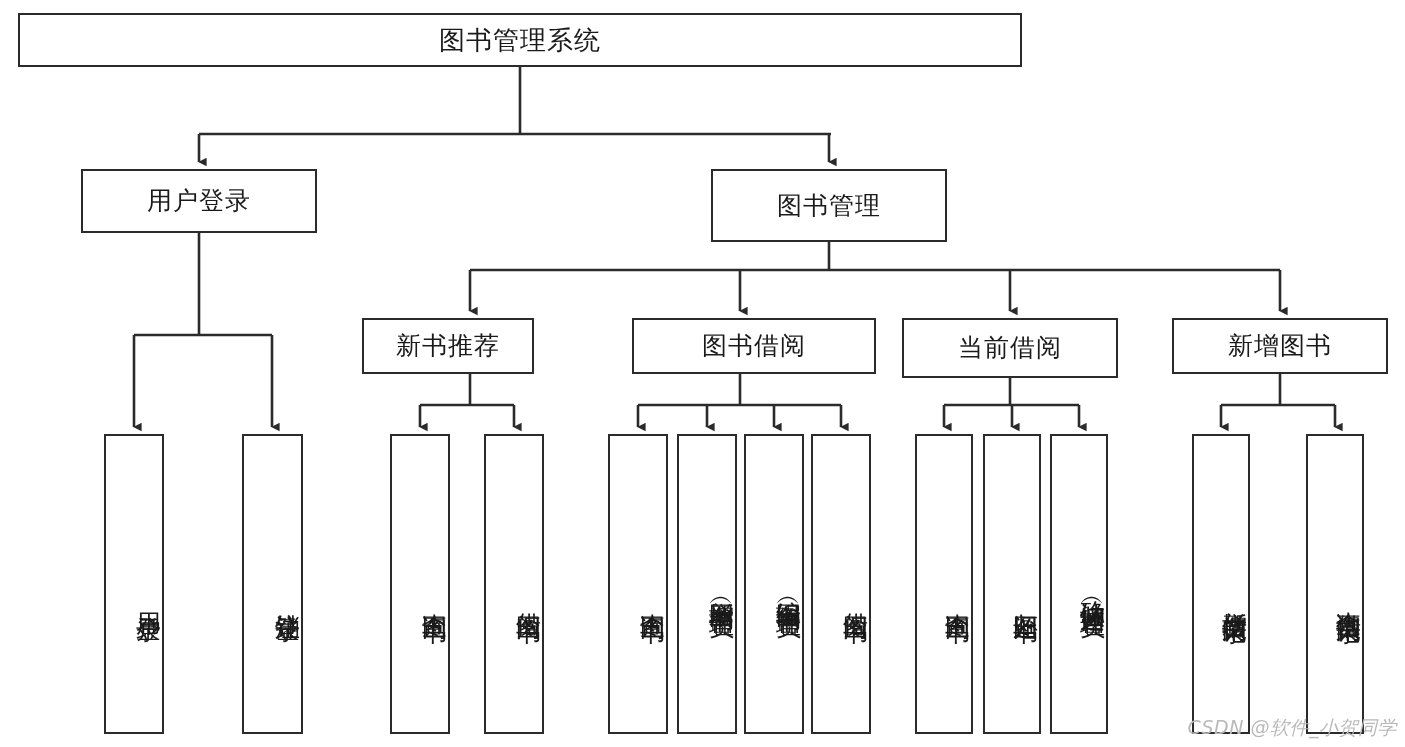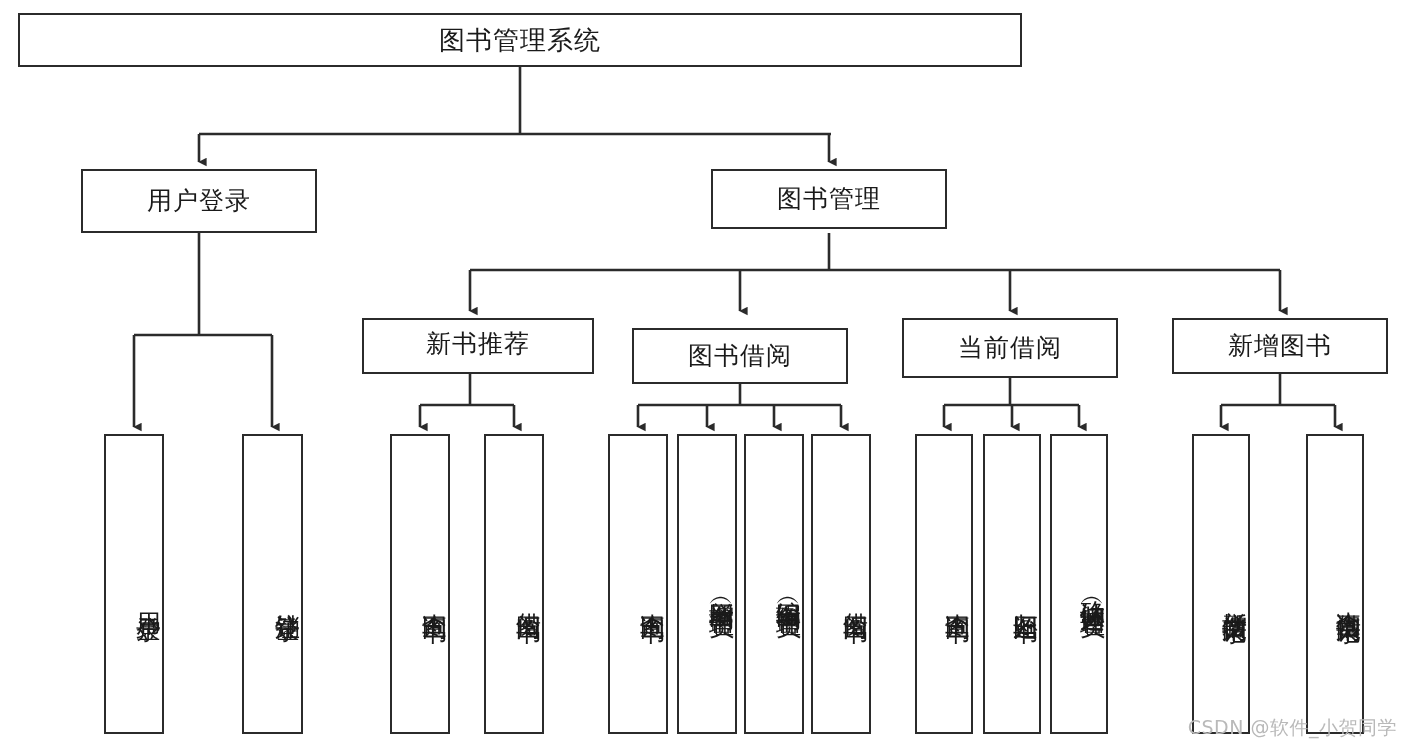--- a/index.html
+++ b/index.html
@@ -61,20 +61,21 @@
   }
   #watermark {
     position: absolute;
     right: 8px;
     bottom: 6px;
     font-size: 19px;
     color: #b9b9b9;
     letter-spacing: 0.5px;
     white-space: nowrap;
     user-select: none;
+    font-style: italic;
   }
 </style>
 </head>
 <body>
 
 <div id="diagram-root">
 
   <svg id="edges-layer" viewBox="0 0 1405 747" width="1405" height="747" xmlns="http://www.w3.org/2000/svg">
     <defs>
       <marker id="arrow" markerWidth="9" markerHeight="9" refX="4.2" refY="7.6" orient="auto" markerUnits="userSpaceOnUse">
@@ -125,28 +126,28 @@
     </g>
   </svg>
 
   <div class="node horiz" id="root-node" style="left:18px; top:13px; width:1004px; height:54px;">
     <span>图书管理系统</span>
   </div>
 
   <div class="node horiz" style="left:81px; top:169px; width:236px; height:64px;">
     <span>用户登录</span>
   </div>
-  <div class="node horiz" style="left:711px; top:169px; width:236px; height:60px;">
+  <div class="node horiz" style="left:711px; top:169px; width:236px; height:73px;">
     <span>图书管理</span>
   </div>
 
-  <div class="node horiz" style="left:362px; top:318px; width:232px; height:56px;font-family:Liberation Mono, monospace;">
+  <div class="node horiz" style="left:362px; top:318px; width:172px; height:56px;">
     <span>新书推荐</span>
   </div>
-  <div class="node horiz" style="left:632px; top:328px; width:216px; height:56px;">
+  <div class="node horiz" style="left:632px; top:318px; width:244px; height:56px;">
     <span>图书借阅</span>
   </div>
   <div class="node horiz" style="left:902px; top:318px; width:216px; height:60px;">
     <span>当前借阅</span>
   </div>
   <div class="node horiz" style="left:1172px; top:318px; width:216px; height:56px;">
     <span>新增图书</span>
   </div>
 
   <div class="node vert" style="left:104px; top:434px; width:60px; height:300px;">

